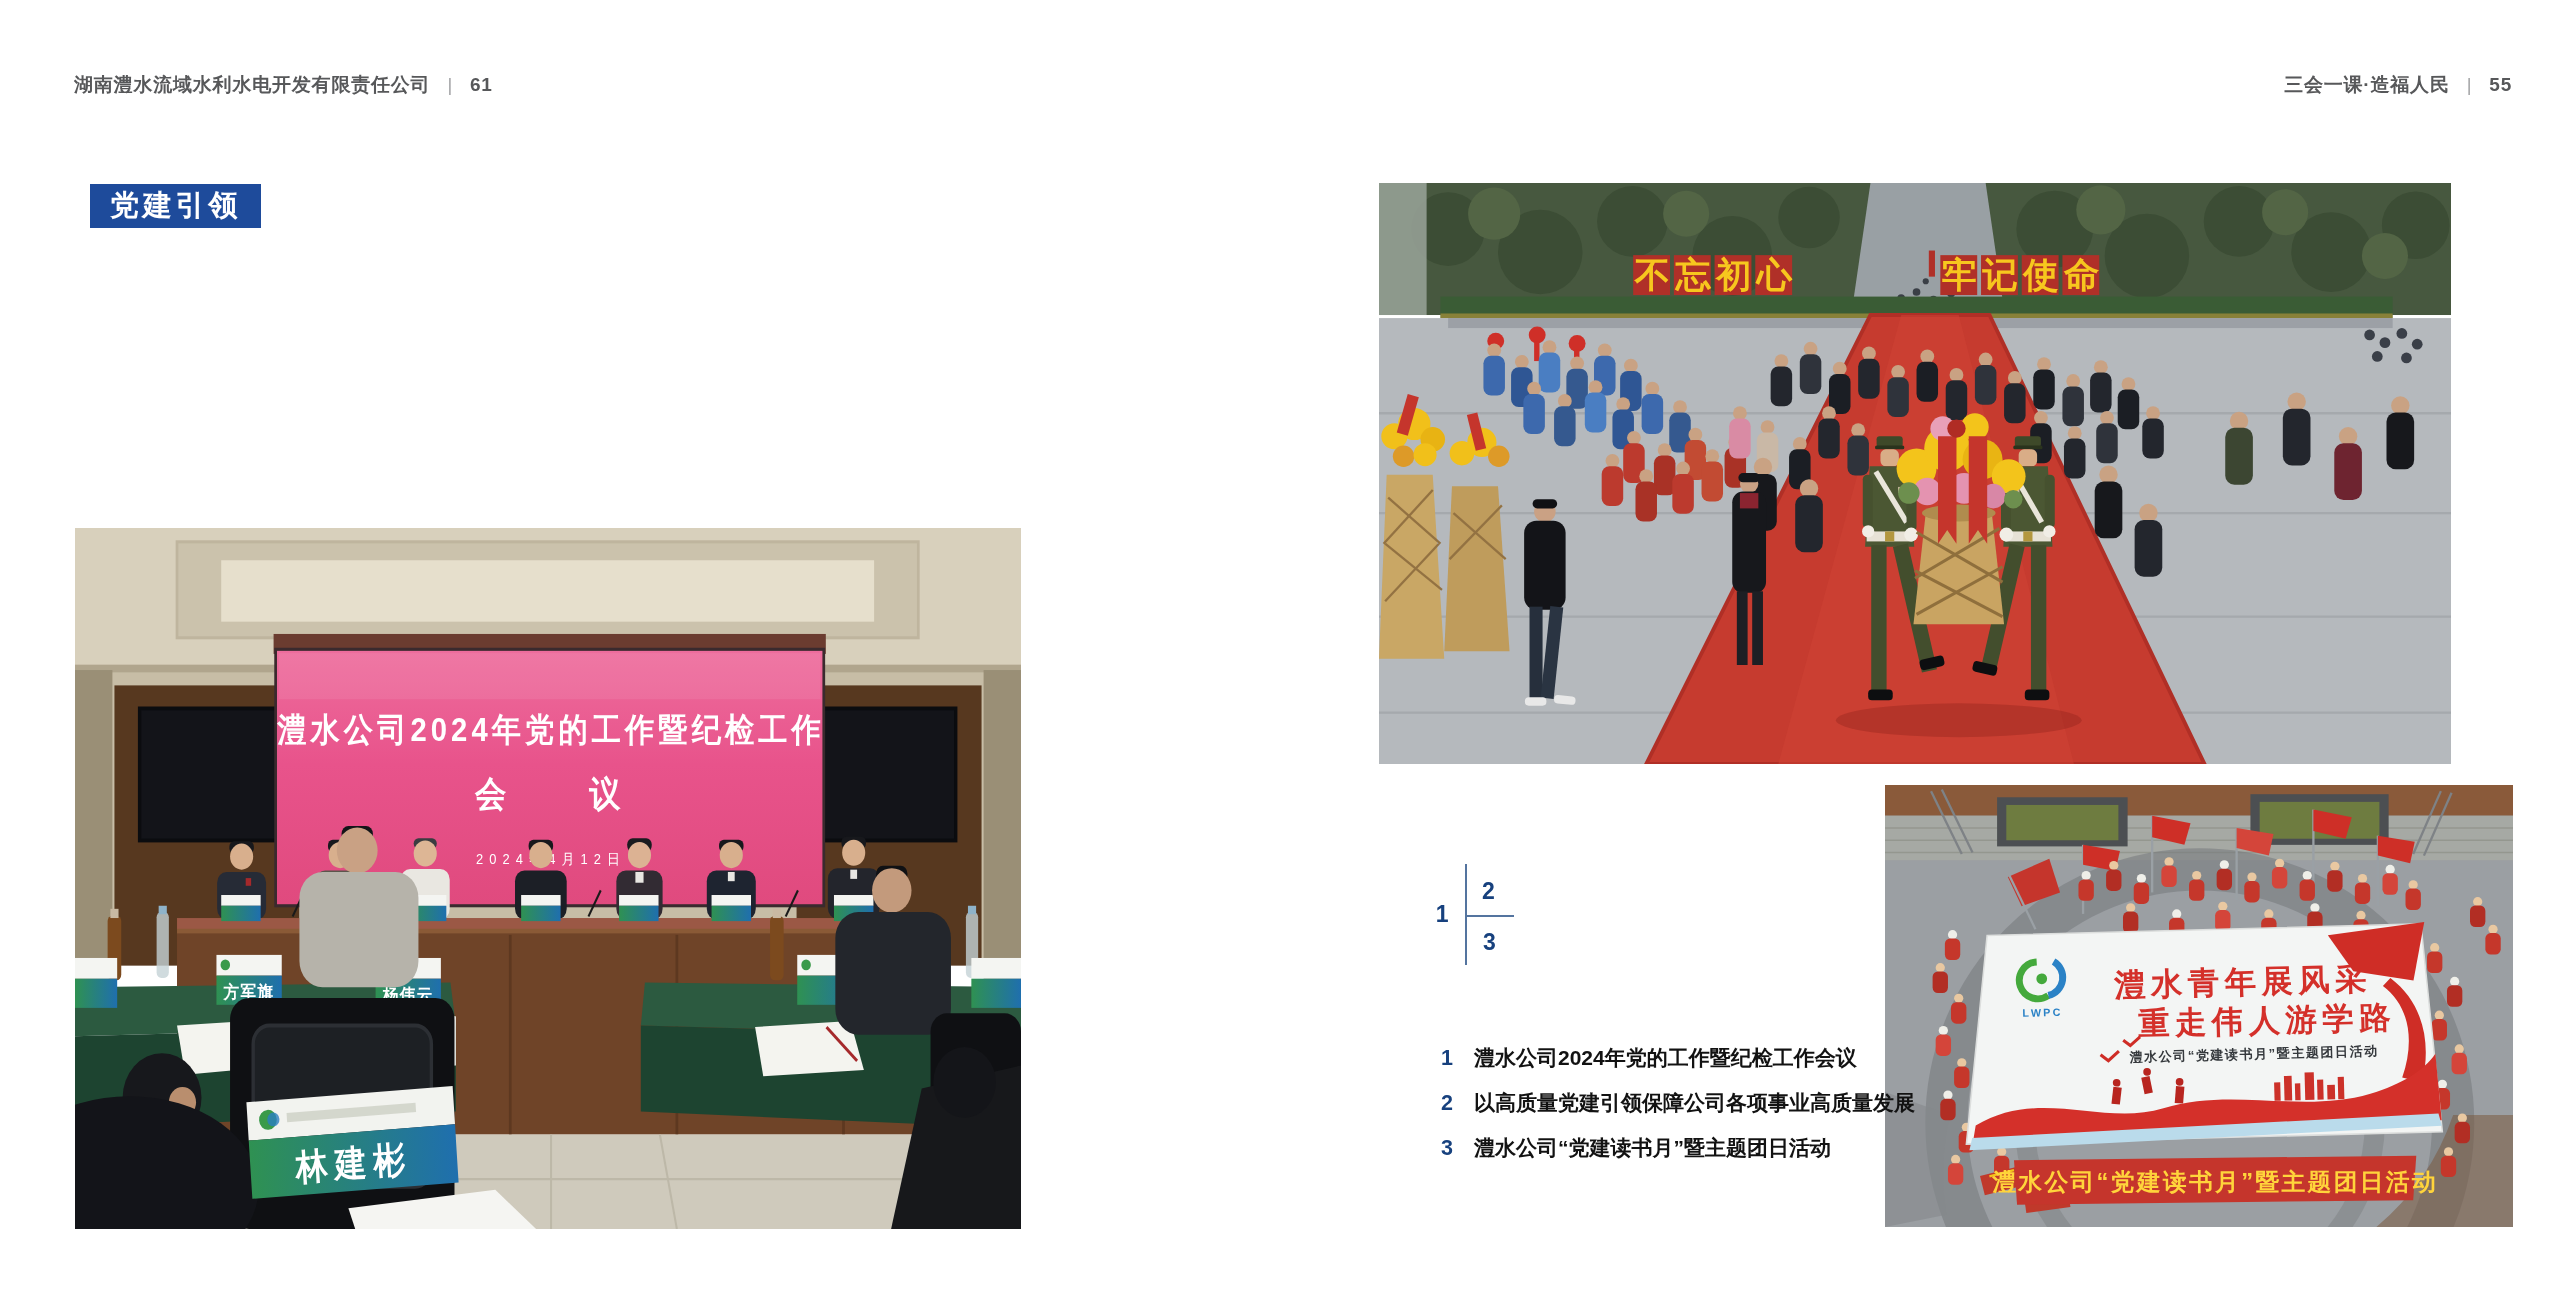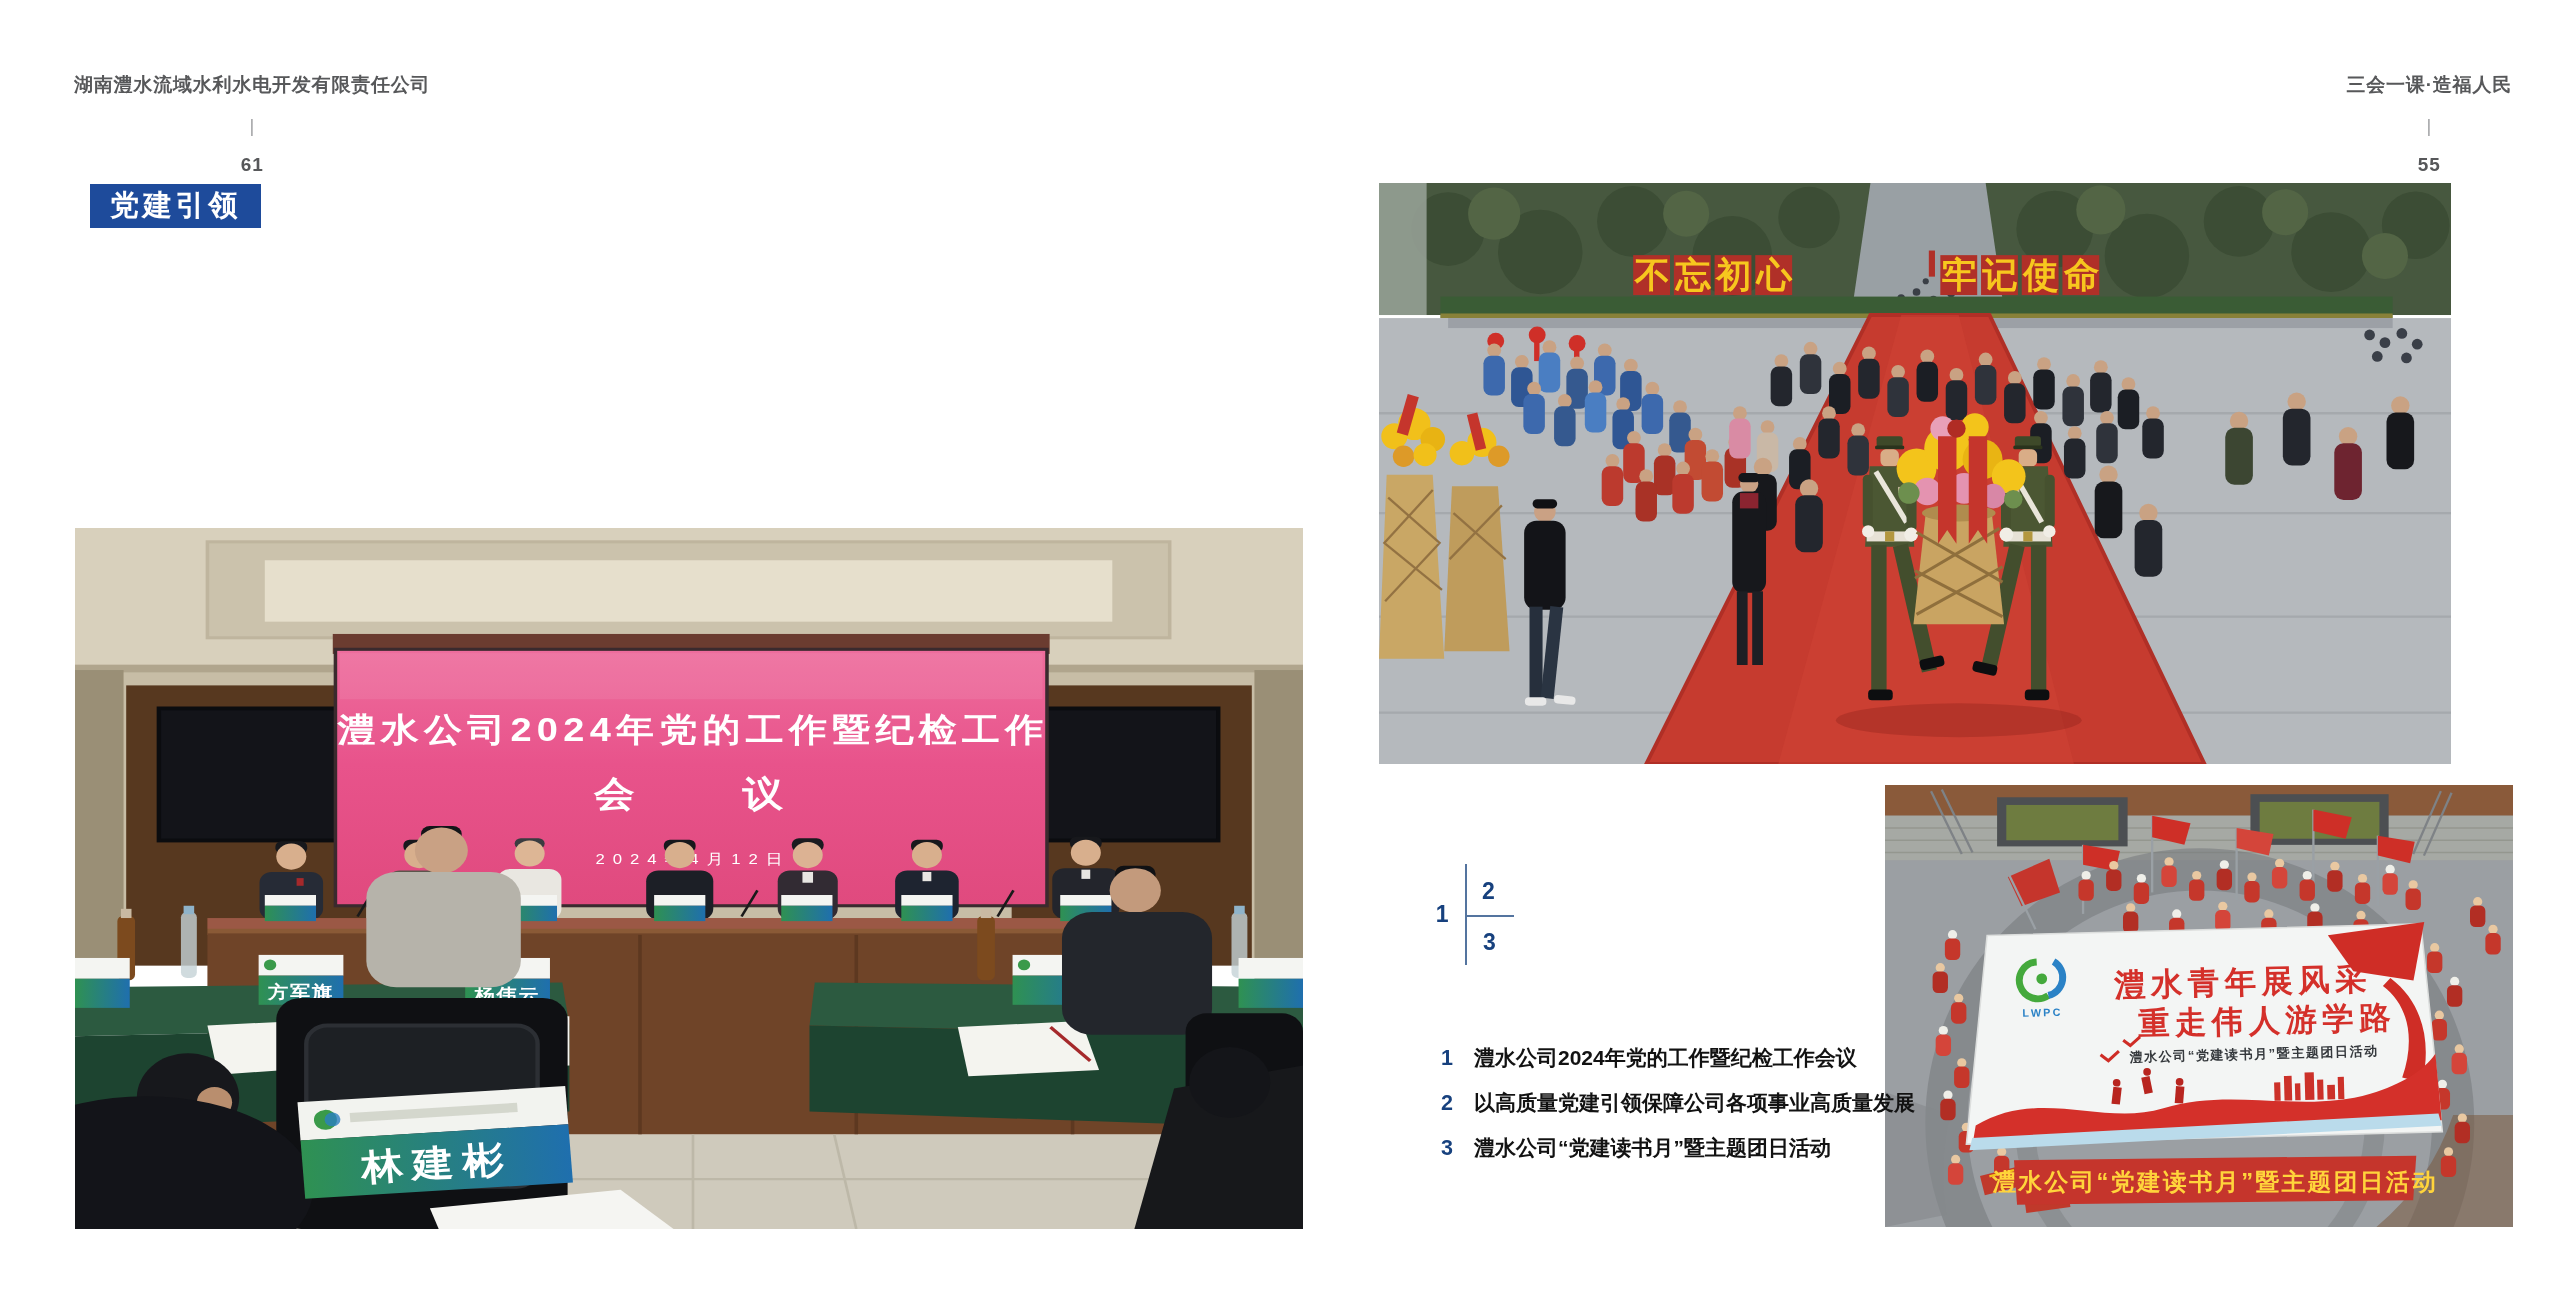--- a/index.html
+++ b/index.html
@@ -3,39 +3,39 @@
 <meta charset="utf-8">
 <style>
   * { margin:0; padding:0; box-sizing:border-box; }
   html,body { background:#e8e8e8; }
   .sheet {
     position:relative; width:2576px; height:1306px; background:#ffffff;
     font-family:"Liberation Sans", sans-serif; overflow:hidden; margin:0 auto;
   }
   .page-header {
     position:absolute; top:72px; display:flex; align-items:center; gap:17px;
-    font-size:19px; font-weight:bold; color:#57585a; letter-spacing:0.8px;flex-direction:column;
+    font-size:19px; font-weight:bold; color:#57585a; letter-spacing:0.8px;
   }
   .ph-left  { left:74px; }
   .ph-right { right:64px; }
   .page-header .divider { color:#a2a3a5; font-weight:normal; font-size:18.4px; }
   .badge {
     position:absolute; left:74px; top:184px; background:#1e4b9b; color:#ffffff;
     font-size:29px; font-weight:bold; letter-spacing:3.8px; padding:7px 20px 8.4px 20px;
     line-height:1;
     margin-left:16px;
   }
   .intro {
     position:absolute; left:473px; top:284px; width:685px;
     font-size:22px; line-height:34px; color:#161616; font-weight:600;
     text-align:justify; text-indent:2em;
   }
   .photo { position:absolute; overflow:hidden; }
   .photo svg { display:block; width:100%; height:100%; }
-  #photo-left         { left:75px;   top:528px;  width:1228px; height:701px; }
+  #photo-left         { left:75px;   top:528px;  width:946px; height:701px; }
   #photo-top-right    { left:1379px; top:183px;  width:1072px; height:581px; }
   #photo-bottom-right { left:1885px; top:785px; width:628px;  height:442px; }
   .figmap { position:absolute; left:1428px; top:858px; width:107px; height:115px;
             color:#17417e; font-weight:bold; font-size:23px; }
   .figmap span { position:absolute; }
   .figmap .n1 { left:7.7px; top:43px; }
   .figmap .n2 { left:54px; top:20px; }
   .figmap .n3 { left:55px; top:71px; }
   .figmap .vline { position:absolute; left:37px; top:6.1px;  width:1.5px;  height:101px; background:#54749f; }
   .figmap .hline { position:absolute; left:37px; top:57px; width:49px; height:1.5px;  background:#54749f; }

